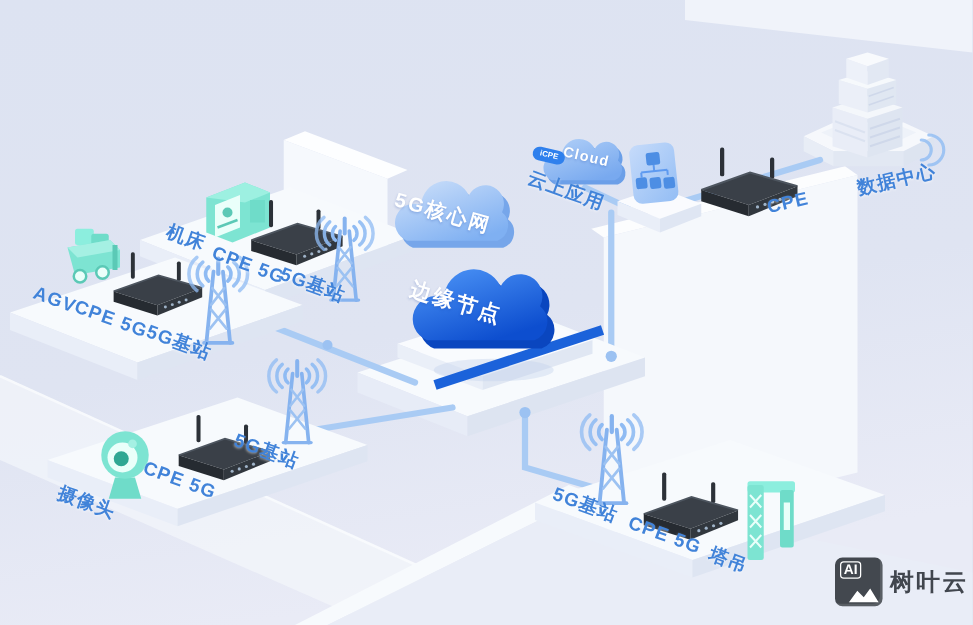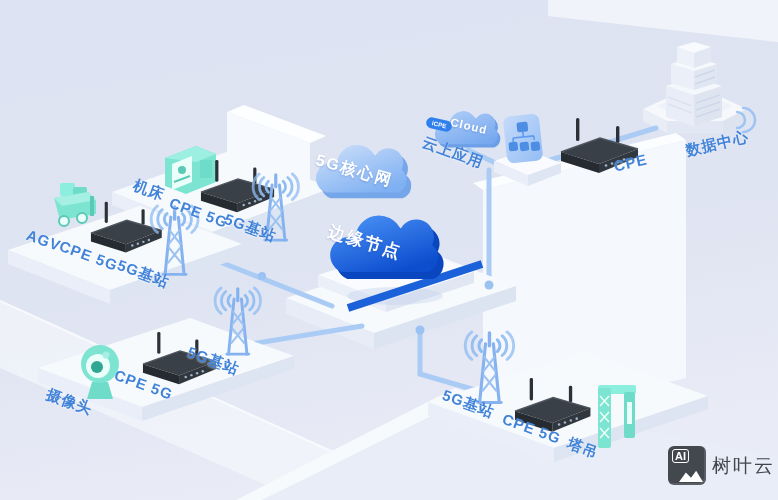--- a/index.html
+++ b/index.html
@@ -15,21 +15,21 @@
   .cloud-pill{position:absolute;left:426px;top:119px;width:26px;height:11px;
        background:#2f80ed;border-radius:6px;transform:rotate(13deg);
        display:flex;align-items:center;justify-content:center;}
   .cloud-pill span{color:#fff;font-size:7px;font-weight:bold;transform:scale(.9);letter-spacing:0;}
   .watermark{position:absolute;left:668px;top:446px;display:flex;align-items:center;gap:6px;}
   .wm-badge{position:relative;width:38px;height:39px;background:#43484f;border-radius:6px;
        box-shadow:inset -2px -2px 0 rgba(255,255,255,.12);}
   .wm-ai{position:absolute;left:4px;top:3px;color:#fff;font-size:11px;font-weight:bold;
        border:1.5px solid #fff;border-radius:3px;padding:0 2px;line-height:12px;}
   .wm-mountain{position:absolute;right:2px;bottom:3px;}
-  .wm-name{font-size:19px;font-weight:normal;color:#41464e;letter-spacing:2px;}
+  .wm-name{font-size:19px;font-weight:bold;color:#41464e;letter-spacing:2px;}
 </style>
 </head>
 <body>
 
 <div class="stage">
 
 <svg class="scene" width="778" height="500" viewBox="0 0 778 500">
   <defs>
     <linearGradient id="gbg" x1="0" y1="0" x2="0.25" y2="1">
       <stop offset="0" stop-color="#dde3f2"></stop>

